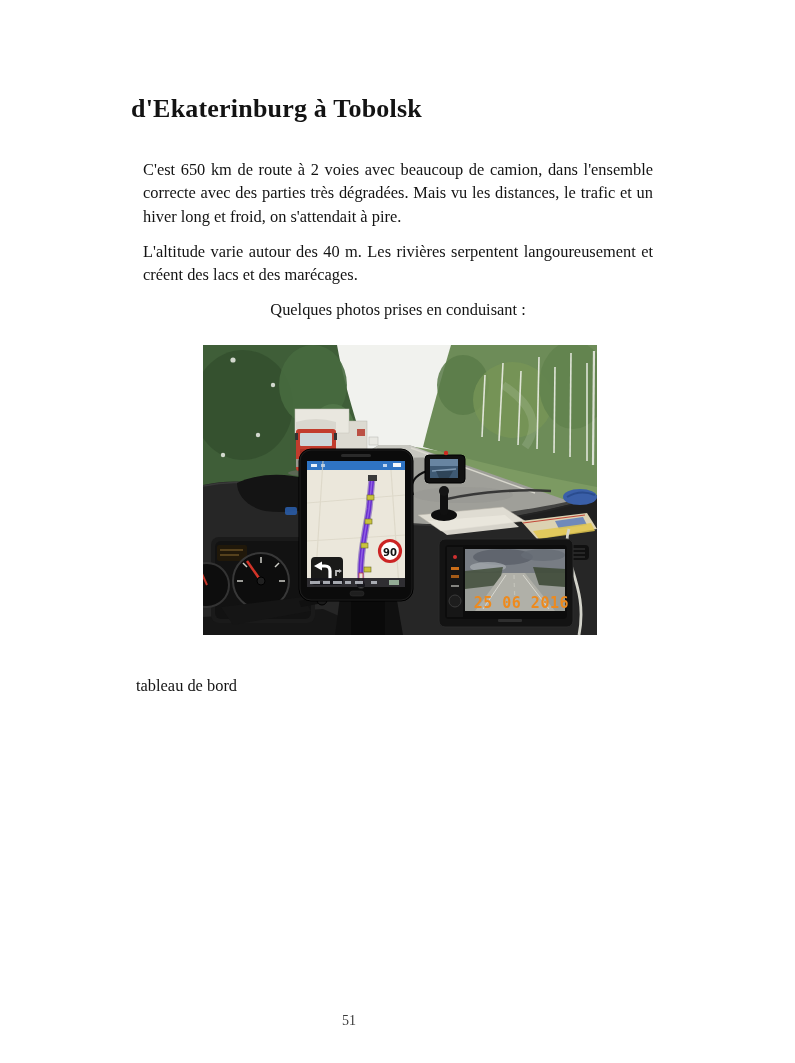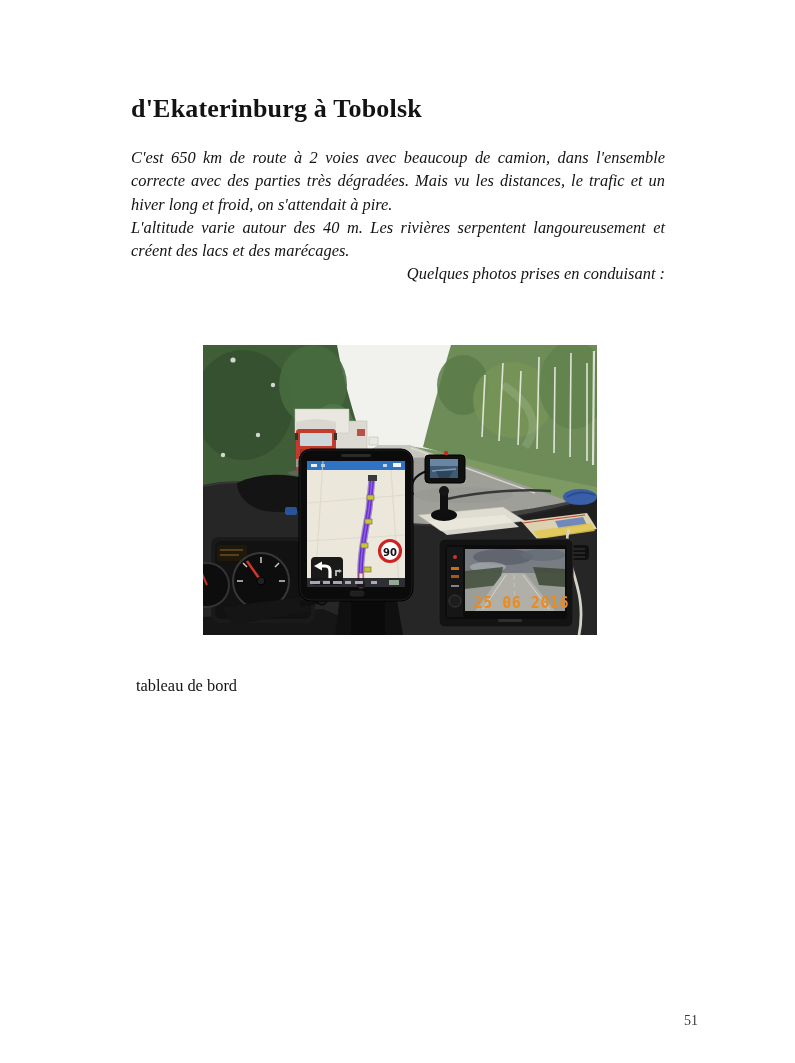--- a/index.html
+++ b/index.html
@@ -2,28 +2,28 @@
 <html lang="fr"><head>
 <meta charset="utf-8">
 <style>
   html,body{margin:0;padding:0;background:#ffffff;}
   .page{position:relative;width:698px;height:1063px;background:#ffffff;
         font-family:"Liberation Serif",serif;color:#131313;overflow:hidden;}
   .title{position:absolute;left:131px;top:94px;margin:0;font-size:26px;
          font-weight:700;letter-spacing:.2px;}
   .body-text{position:absolute;left:131px;top:146px;width:534px;
              font-size:16.4px;line-height:23.3px;}
-  .body-text p{margin:0;text-align:justify;font-style:italic;}
-  .body-text p.nojust{text-align:right;}
+  .body-text p{margin:12px;text-align:justify;}
+  .body-text p.nojust{text-align:center;}
   .photo{position:absolute;left:203px;top:345px;width:394px;height:290px;
          margin:0;overflow:hidden;}
   .photo svg{display:block;}
   .caption{position:absolute;left:131px;top:671px;margin:5px;font-size:16.4px;}
   .page-number{position:absolute;left:0;top:1013px;width:100%;
-               text-align:right;font-size:14px;color:#3a3a3a;}
+               text-align:center;font-size:14px;color:#3a3a3a;}
 </style>
 </head>
 <body>
 
 <div class="page">
 
   <h1 class="title">d'Ekaterinburg à Tobolsk</h1>
 
   <div class="body-text">
     <p>C'est 650 km de route à 2 voies avec beaucoup de camion, dans l'ensemble correcte avec des parties très dégradées. Mais vu les distances, le trafic et un hiver long et froid, on s'attendait à pire.</p>

